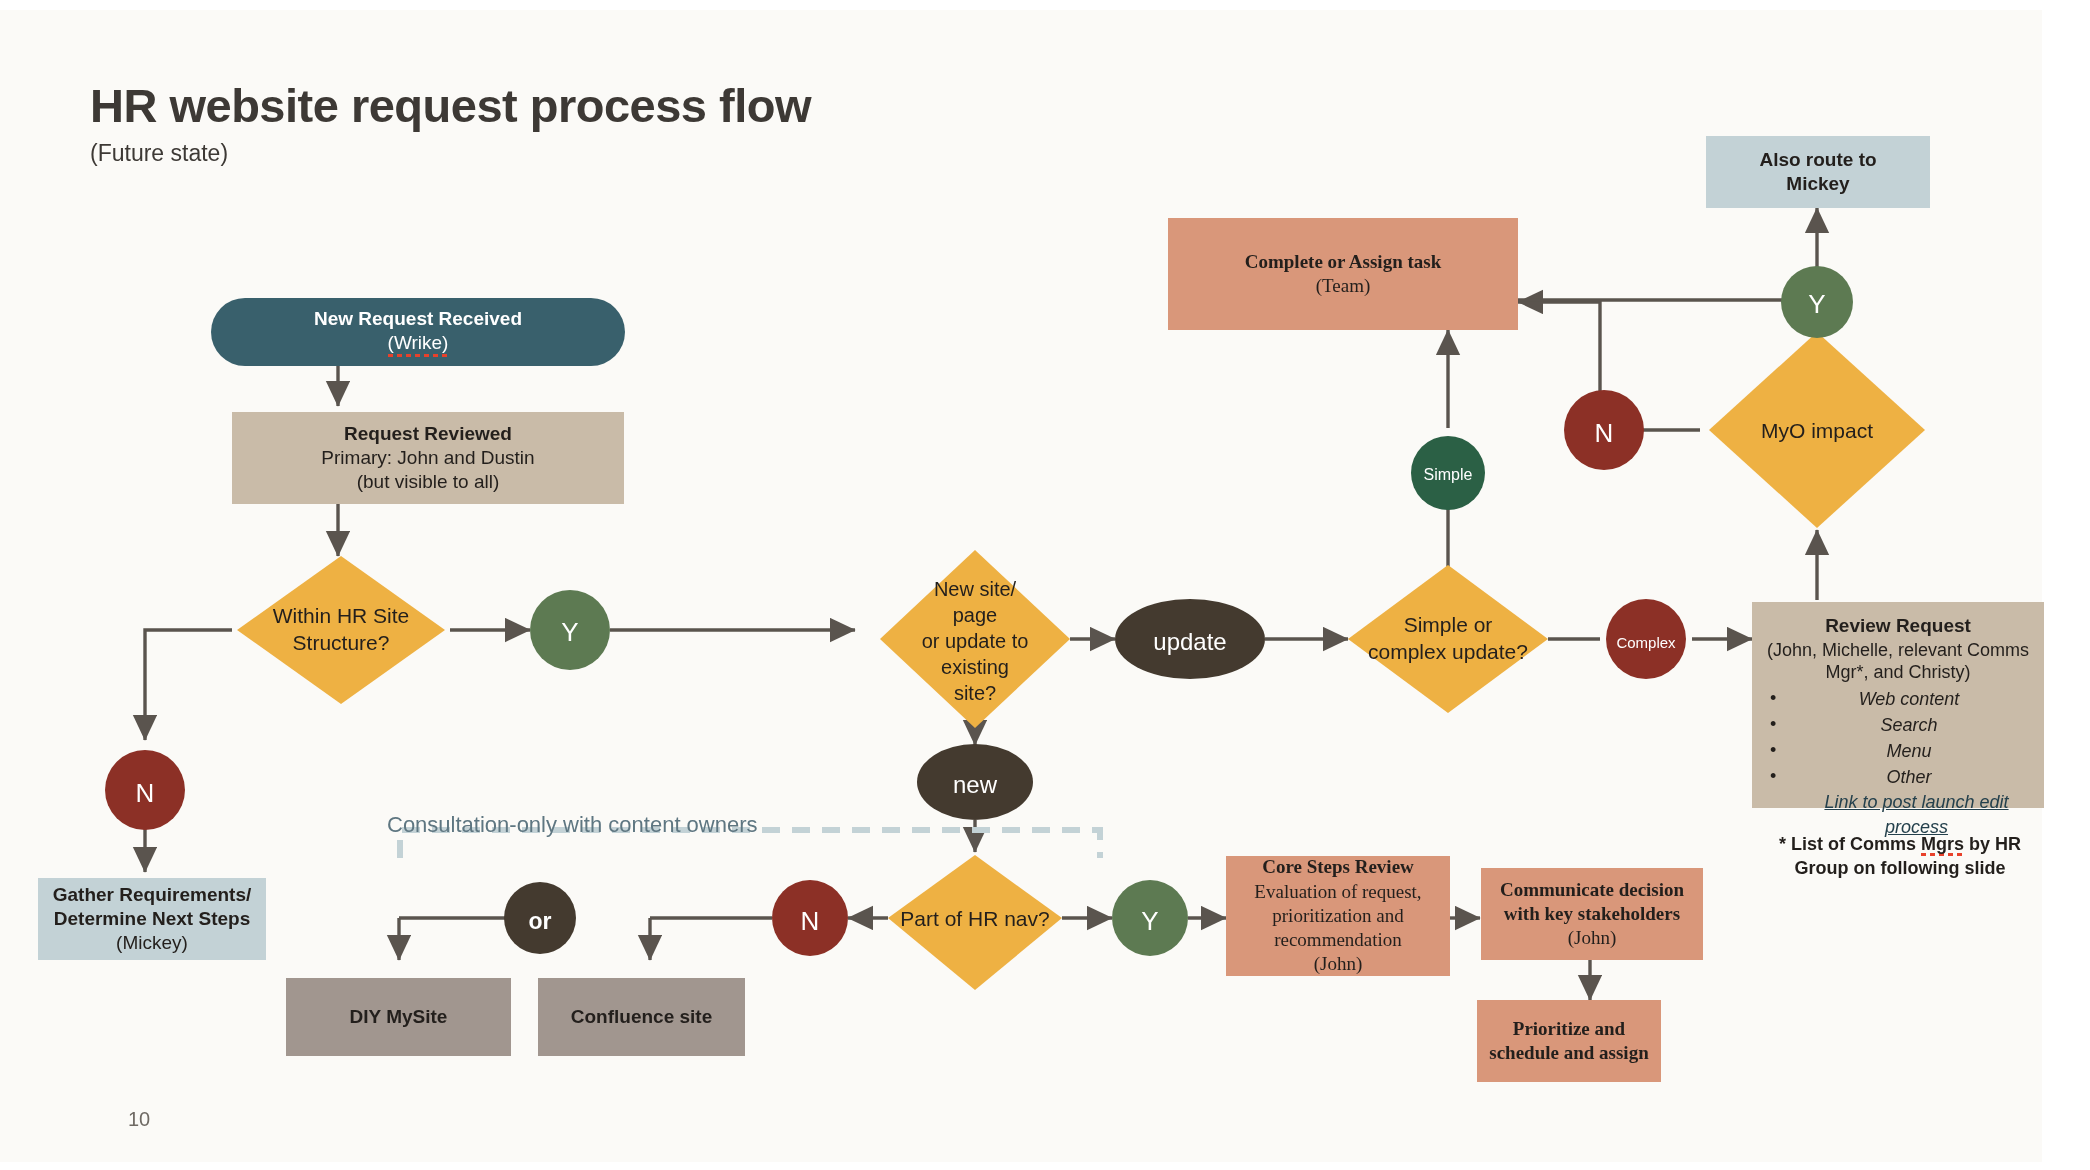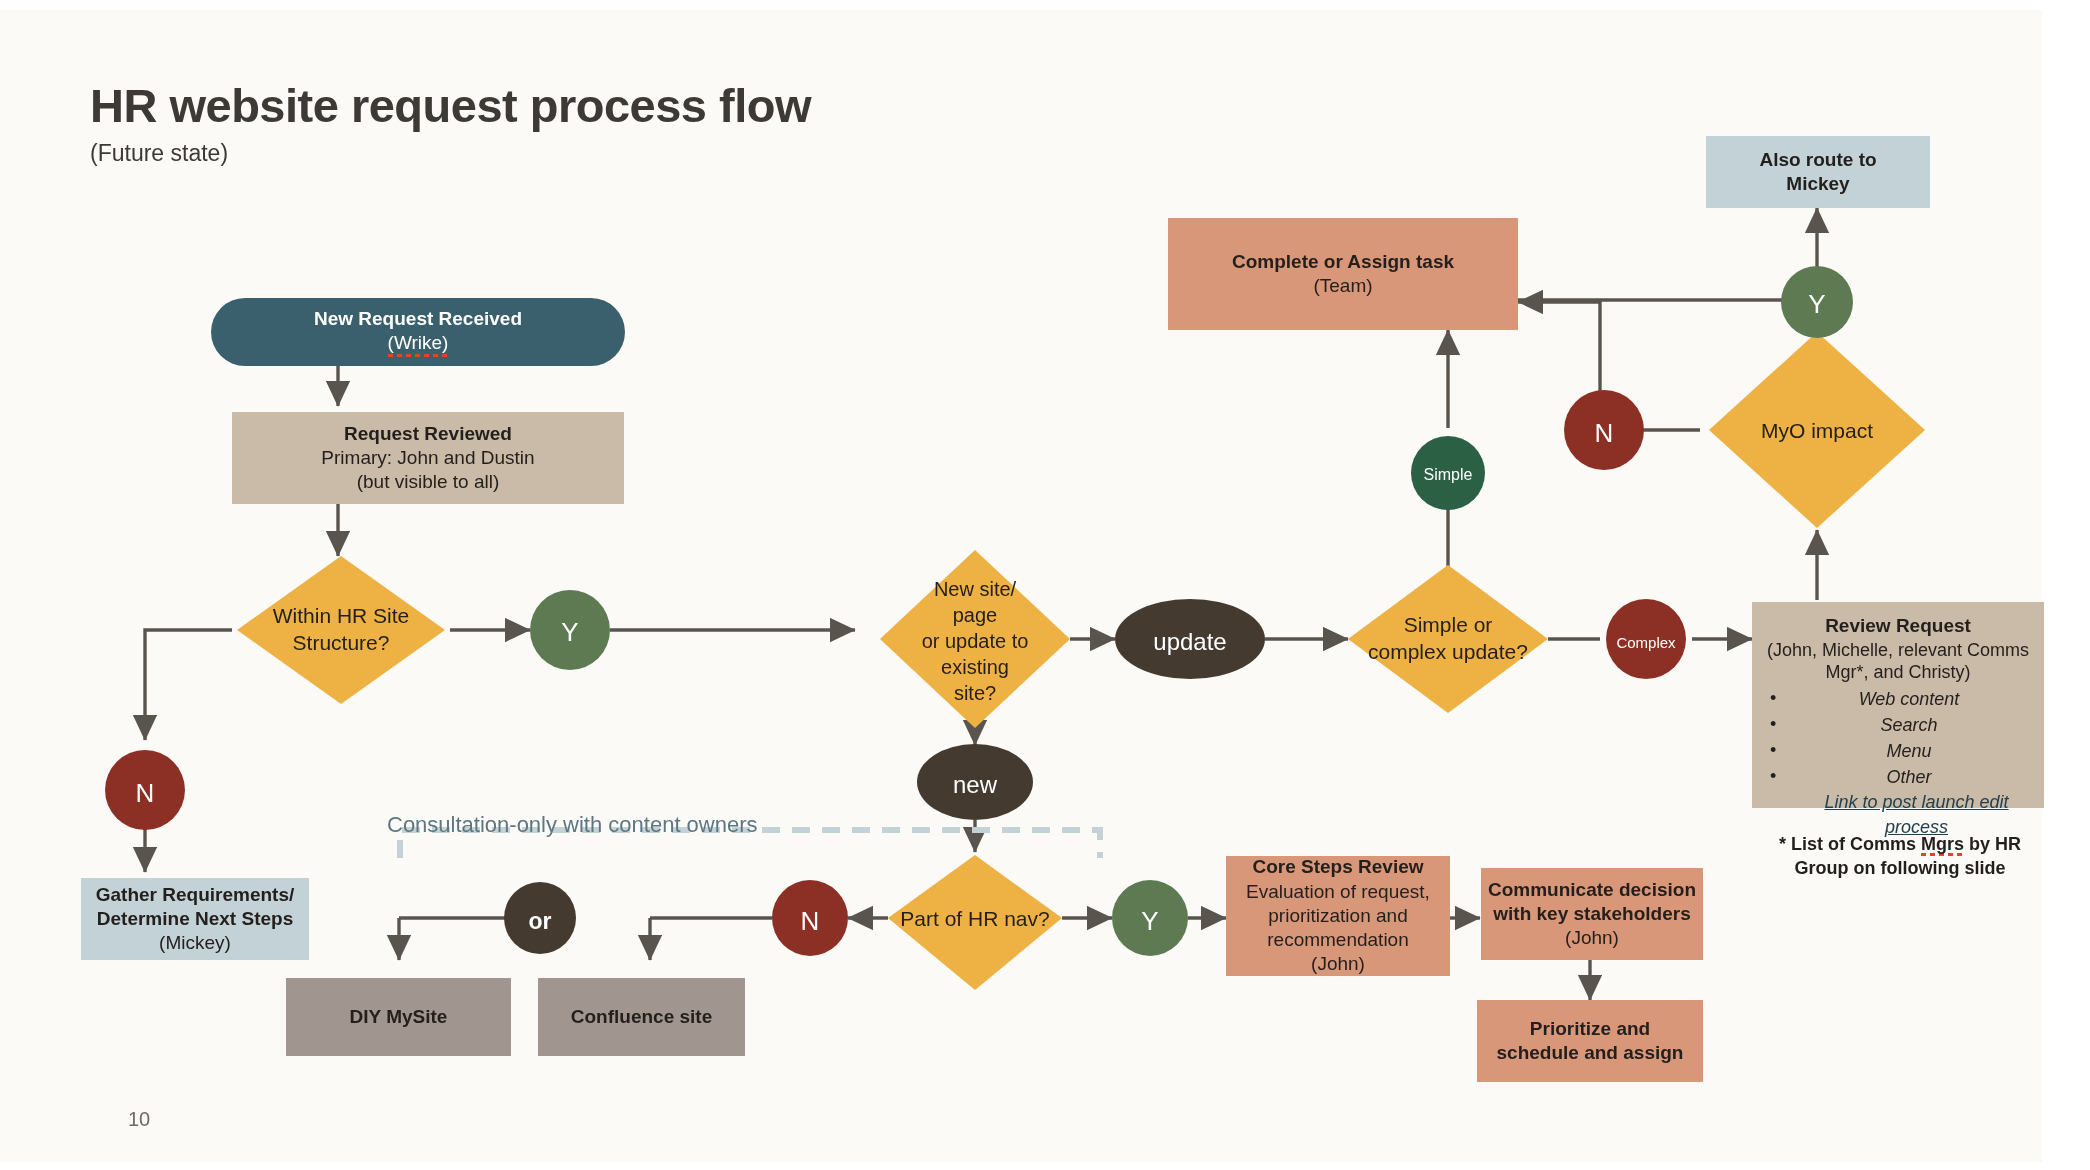--- a/index.html
+++ b/index.html
@@ -13,21 +13,21 @@
   .subtitle{position:absolute;left:90px;top:140px;font-size:23px;color:#3d3935;}
   .pagenum{position:absolute;left:128px;top:1108px;font-size:20px;color:#6f6a64;}
 
   .node{position:absolute;box-sizing:border-box;display:flex;flex-direction:column;
         align-items:center;justify-content:center;text-align:center;color:#231f1c;}
   .node .ln{display:block;line-height:1.28;}
   .b{font-weight:bold;}
 
   .pill{border-radius:40px;background:#39606c;color:#ffffff;font-size:19px;}
   .rect-tan{background:#c9bba8;font-size:19px;}
-  .rect-salmon{background:#d9977a;font-size:19px;}
+  .rect-salmon{background:#d9977a;font-size:19px;font-family:Liberation Serif, serif;}
   .rect-blue{background:#c3d2d6;font-size:19px;}
   .rect-gray{background:#a1968f;font-size:19px;}
 
   .spell{background-image:repeating-linear-gradient(90deg,#e8412b 0 5px,transparent 5px 9px);
          background-position:0 100%;background-size:100% 3px;background-repeat:repeat-x;padding-bottom:2px;}
 
   .reviewbox{background:#c9bba8;align-items:stretch;justify-content:flex-start;padding:12px 14px 8px 14px;font-size:18px;}
   .reviewbox .hd{text-align:center;font-weight:bold;font-size:19px;line-height:1.3;}
   .reviewbox .sub{text-align:center;font-size:18px;line-height:1.25;}
   .reviewbox ul{margin:2px 0 0 0;padding:0 0 0 22px;list-style:none;}
@@ -181,21 +181,21 @@
     <span class="ln b">New Request Received</span>
     <span class="ln spell">(Wrike)</span>
   </div>
 
   <div class="node rect-tan" style="left:232px;top:412px;width:392px;height:92px;">
     <span class="ln b">Request Reviewed</span>
     <span class="ln">Primary: John and Dustin</span>
     <span class="ln">(but visible to all)</span>
   </div>
 
-  <div class="node rect-blue" style="left:38px;top:878px;width:228px;height:82px;margin-left:43px;">
+  <div class="node rect-blue" style="left:38px;top:878px;width:228px;height:82px;">
     <span class="ln b">Gather Requirements/</span>
     <span class="ln b">Determine Next Steps</span>
     <span class="ln">(Mickey)</span>
   </div>
 
   <div class="node rect-gray" style="left:286px;top:978px;width:225px;height:78px;">
     <span class="ln b">DIY MySite</span>
   </div>
 
   <div class="node rect-gray" style="left:538px;top:978px;width:207px;height:78px;">
@@ -237,20 +237,20 @@
     <span class="ln">recommendation</span>
     <span class="ln">(John)</span>
   </div>
 
   <div class="node rect-salmon" style="left:1481px;top:868px;width:222px;height:92px;">
     <span class="ln b">Communicate decision</span>
     <span class="ln b">with key stakeholders</span>
     <span class="ln">(John)</span>
   </div>
 
-  <div class="node rect-salmon" style="left:1477px;top:1000px;width:226px;height:82px;">
+  <div class="node rect-salmon" style="left:1477px;top:1000px;width:184px;height:82px;">
     <span class="ln b">Prioritize and</span>
     <span class="ln b">schedule and assign</span>
   </div>
 
   <div class="consult" style="left:387px;top:812px;">Consultation-only with content owners</div>
 
 </div>
 
 </body></html>

